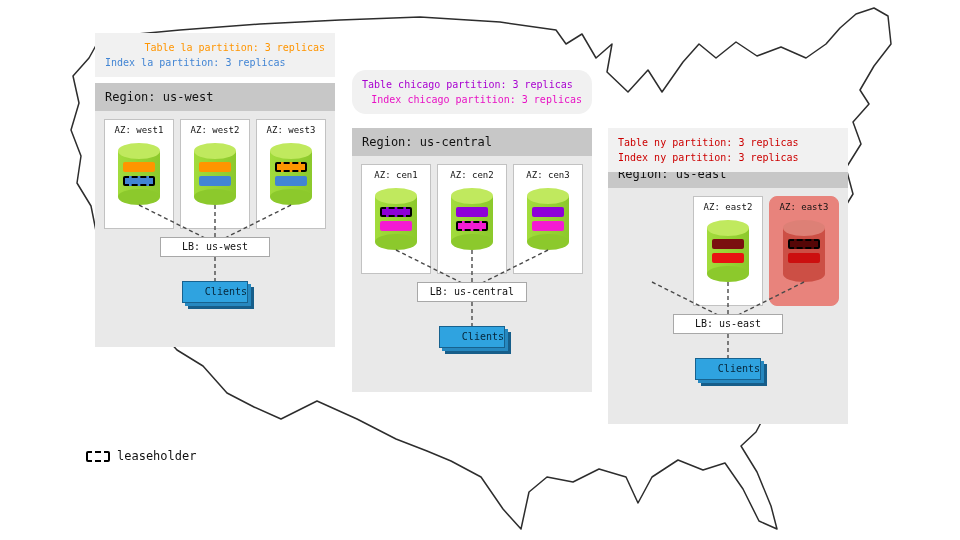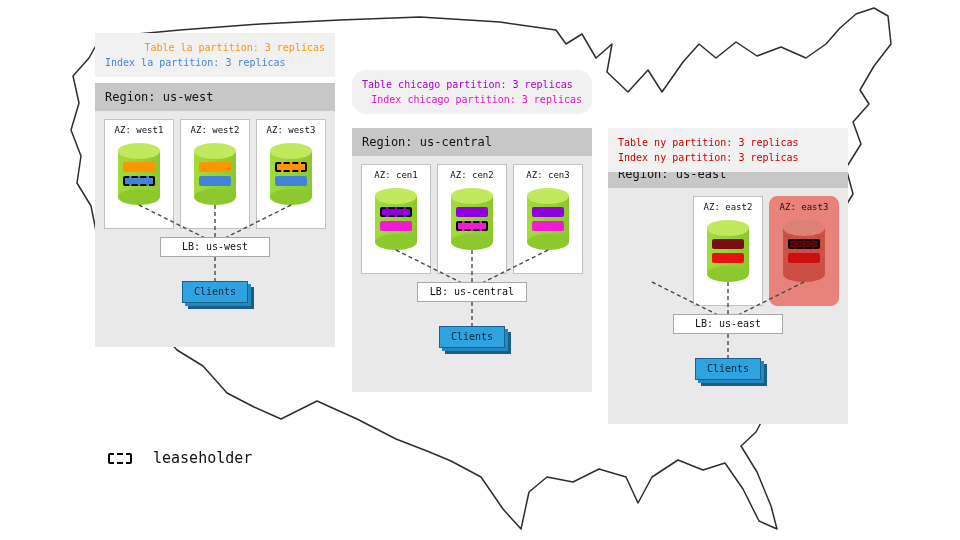--- a/index.html
+++ b/index.html
@@ -62,26 +62,26 @@
 
   
   .lb {
     position:absolute; left:65px; top:154px; width:110px; height:20px; z-index:3;
     background:#ffffff; border:1px solid #a8a8a8; font-size:10px; line-height:18px;
     text-align:center; color:#111;
   }
   .clients {
     position:absolute; left:87px; top:198px; width:66px; height:22px; z-index:3;
     background:#2fa3e0; border:1px solid #17628f; font-size:10px; line-height:20px;
-    text-align:center; color:#06263a;
+    text-align:right; color:#06263a;
     box-shadow:3px 3px 0 #2688c0, 6px 6px 0 #175e8a;
   }
 
   
-  .legend { position:absolute; left:108px; top:449px; z-index:3; display:flex; align-items:center; gap:21px; font-size:15px; color:#111; }
+  .legend { position:absolute; left:86px; top:449px; z-index:3; display:flex; align-items:center; gap:7px; font-size:12px; color:#111; }
   .legend-swatch { width:24px; height:11px; border:2px dashed #000; background:#fff; border-radius:2px; }
 </style>
 </head>
 <body>
 
 <svg class="map-svg" width="960" height="540">
   <path d="M 116,36 L 180,30 L 260,24 L 340,20 L 420,17 L 500,22 L 556,30
            L 566,44 L 582,34 L 596,58 L 612,44 L 607,72 L 628,92 L 648,70 L 662,92 L 683,62 L 699,44 L 716,58 L 736,42 L 757,56 L 781,47 L 806,58 L 826,44 L 840,28
            L 856,14 L 874,8 L 888,16 L 891,44 L 874,66 L 860,90
            L 869,104 L 853,122 L 861,144 L 846,168 L 853,194 L 832,228 L 838,258 L 812,298 L 793,338 L 798,368 L 772,402 L 756,432

